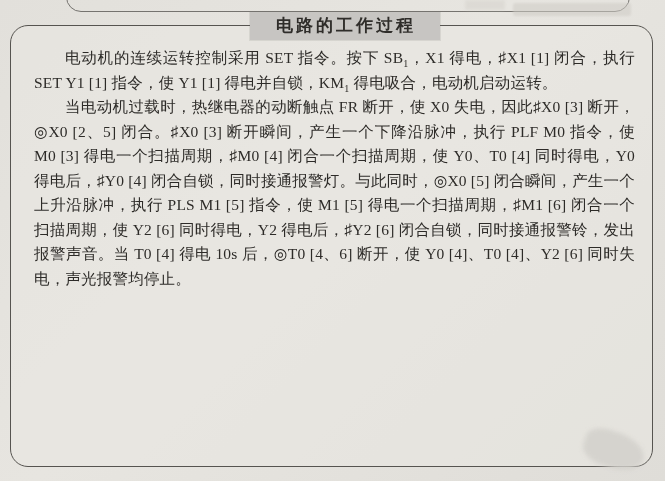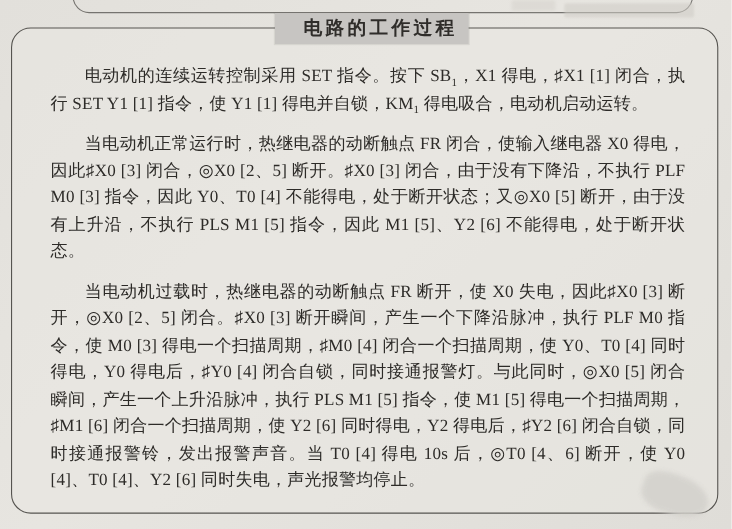--- a/index.html
+++ b/index.html
@@ -16,30 +16,30 @@
   
   .main-box{
     position:absolute;top:25px;left:10px;width:641px;height:440px;
     border:1.6px solid #565450;border-radius:18px;
     background:rgba(233,231,226,0.55);
   }
   
   .title-box{
     position:absolute;top:12px;left:250px;z-index:3;
     background:#c7c5c2;color:#2f2d2a;
-    padding:2px 10px 3px 26px;
+    padding:2px 24px 3px 26px;
     font-size:17px;font-weight:bold;letter-spacing:3px;
     box-shadow:0 0 0 1px rgba(120,118,114,0.15);
   }
   .content{
     position:absolute;top:46px;left:34px;width:601px;z-index:2;
     font-size:15.5px;line-height:24.5px;color:#2d2b28;
     text-align:justify;letter-spacing:0.2px;
   }
-  .content p{margin:12px;text-indent:2em;}
+  .content p{margin:0;text-indent:2em;}
   .red-underline{
     text-decoration:underline;
     text-decoration-color:#c23a2b;
     text-decoration-thickness:1.8px;
     text-underline-offset:4px;
     text-decoration-skip-ink:none;
   }
   sub.sub{font-size:10px;line-height:0;}
   
   .bleed{
@@ -65,17 +65,16 @@
 <div class="bleed2"></div>
 
 <div class="main-box"></div>
 
 <div class="title-box">
   <span>电路的工作过程</span>
 </div>
 
 <div class="content">
     <p><span>电动机的连续运转控制采用 SET 指令。按下 SB</span><sub class="sub">1</sub><span>，X1 得电，♯X1 [1] 闭合，执行 SET Y1 [1] 指令，使 Y1 [1] 得电并自锁，KM</span><sub class="sub">1</sub><span> 得电吸合，电动机启动运转。</span></p>
-    <p><span>当电动机正常运行时，热继电器的动断触点 FR 闭合，使输入继电器 X0 得电，因此♯X0 [3] 闭合，◎X0 [2、5] 断开。♯X0 [3] 闭合，由于没有下降沿，不执行 PLF M0 [3] 指令，因此 Y0、T0 [4] 不能得电，处于断开状态；又◎X0 [5] 断开，由于没有上升沿，不执行 PLS M1 [5] 指令，因此 M1 [5]、Y2 [6] 不能得电，处于断开状态。</span></p>
     <p><span>当电动机过载时，热继电器的动断触点 FR 断开，使 X0 失电，因此♯X0 [3] 断开，◎X0 [2、5] 闭合。♯X0 [3] 断开瞬间，产生一个下降沿脉冲，执行 PLF M0 指令，使 M0 [3] 得电一个扫描周期，♯M0 [4] 闭合一个扫描周期，使 Y0、T0 [4] 同时得电，Y0 得电后，♯Y0 [4] 闭合自锁，同时接通报警灯。与此同时，◎X0 [5] 闭合瞬间，产生一个上升沿脉冲，执行 PLS M1 [5] 指令，使 M1 [5] 得电一个扫描周期，♯M1 [6] 闭合一个扫描周期，使 Y2 [6] 同时得电，Y2 得电后，♯Y2 [6] 闭合自锁，同时接通报警铃，发出报警声音。当 T0 [4] 得电 10s 后，◎T0 [4、6] 断开，使 Y0 [4]、T0 [4]、Y2 [6] 同时失电，声光报警均停止。</span></p>
   </div>
 
 <div class="smudge"></div>
 
 </body></html>

